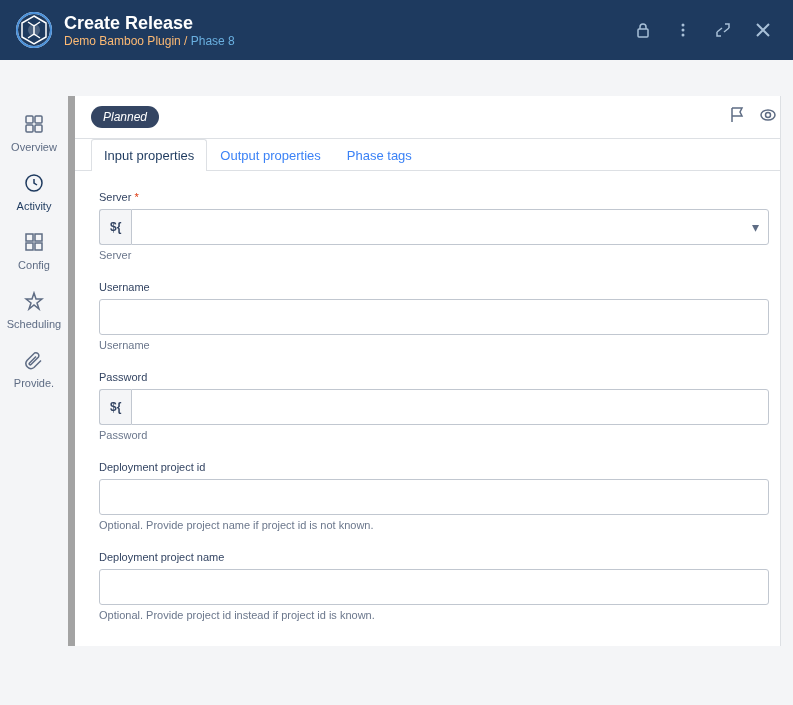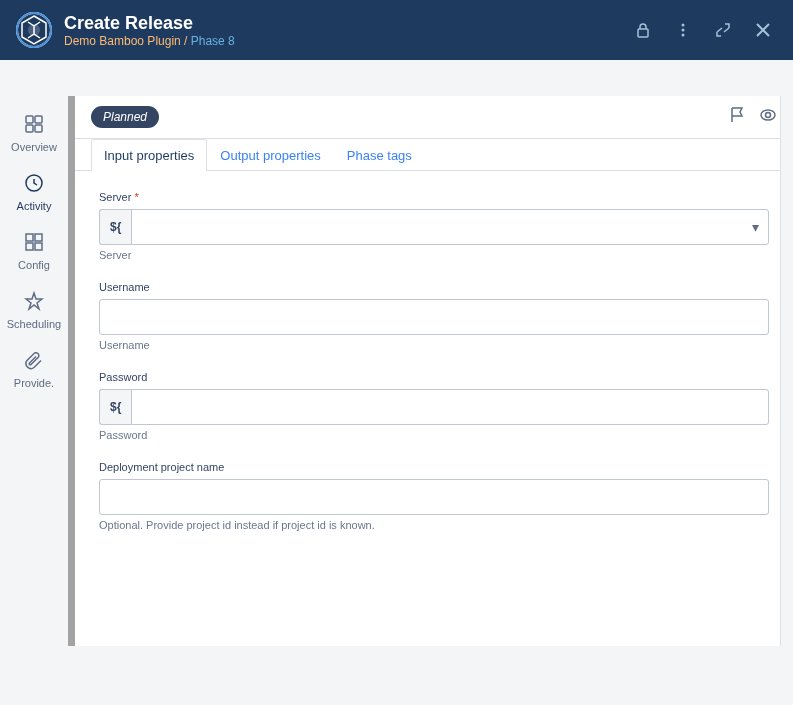--- a/index.html
+++ b/index.html
@@ -215,20 +215,25 @@
 
         <div class="form-group">
           <label class="form-label">Password</label>
           <div class="input-row input-with-var">
             <button class="var-btn">${</button>
             <input type="password" class="form-input" value="" style="border-radius: 0px 3px 3px 0px;">
           </div>
           <div class="form-hint">Password</div>
         </div>
 
+        <div class="form-group">
+          <label class="form-label">Deployment project id</label>
+          <input type="text" class="form-input" value="" style="">
+          <div class="form-hint">Optional. Provide project name if project id is not known.</div>
+        </div>
 
         <div class="form-group">
           <label class="form-label">Deployment project name</label>
           <input type="text" class="form-input" value="" style="">
           <div class="form-hint">Optional. Provide project id instead if project id is known.</div>
         </div>
 
       </div>
     </div>
   </div>

